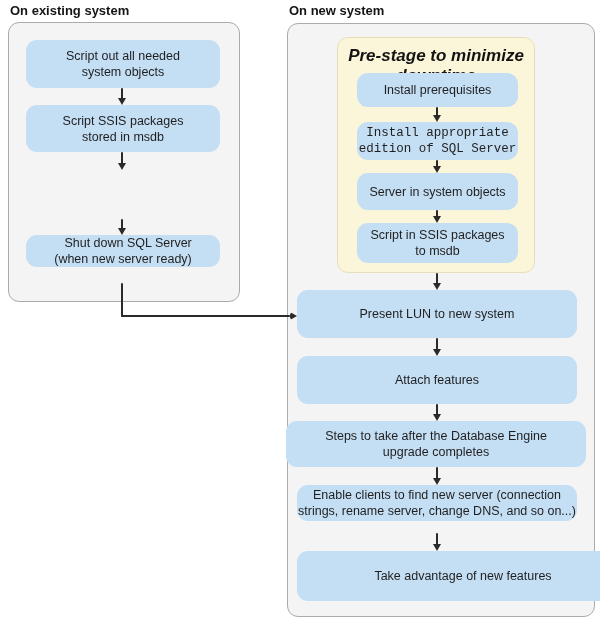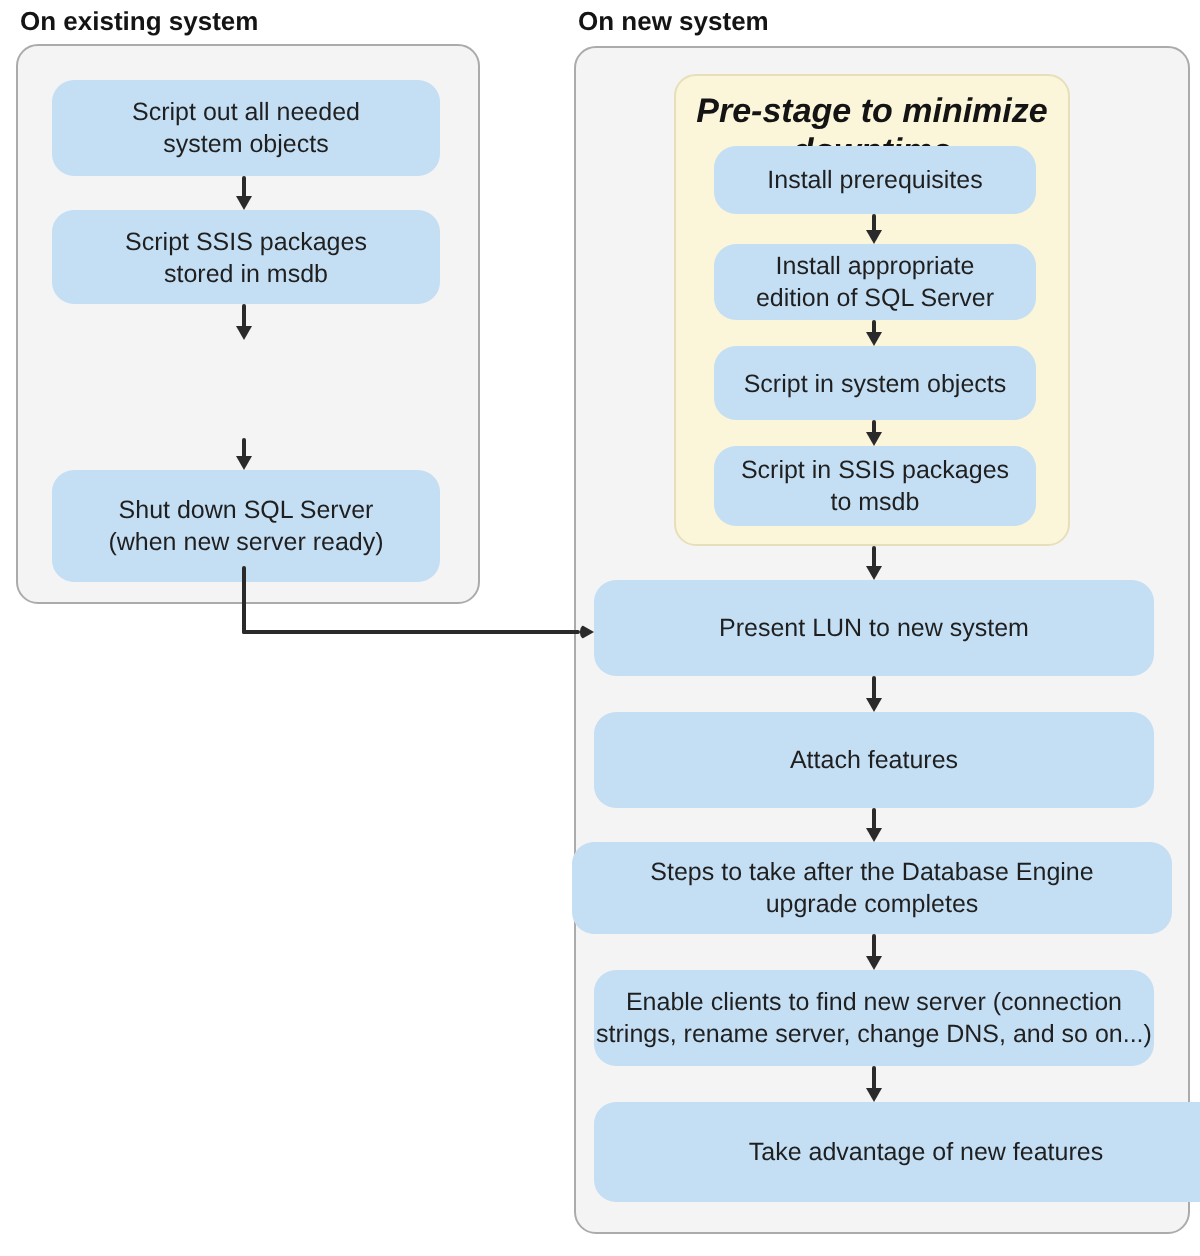--- a/index.html
+++ b/index.html
@@ -66,48 +66,48 @@
   <div class="panel" style="left:8px;top:22px;width:232px;height:280px;"></div>
   <div class="panel" style="left:287px;top:23px;width:308px;height:594px;"></div>
 
   <div class="prestage" style="left:337px;top:37px;width:198px;height:236px;"></div>
   <div class="prestage-title" style="left:337px;top:46px;width:198px;">Pre-stage to minimize downtime</div>
 
   <div class="step" style="left:26px;top:40px;width:194px;height:48px;">Script out all needed
 system objects</div>
   <div class="step" style="left:26px;top:105px;width:194px;height:47px;">Script SSIS packages
 stored in msdb</div>
-  <div class="step" style="left:26px;top:235px;width:194px;height:56px;">Shut down SQL Server
+  <div class="step" style="left:26px;top:235px;width:194px;height:32px;text-align:right;">Shut down SQL Server
 (when new server ready)</div>
 
   <div class="stem" style="left:121px;top:88px;height:11px;"></div>
   <div class="stem" style="left:121px;top:152px;height:12px;"></div>
   <div class="stem" style="left:121px;top:219px;height:10px;"></div>
 
   <div class="vline" style="left:121px;top:283px;height:34px;"></div>
   <div class="hline" style="left:121px;top:315px;width:169px;"></div>
   <div class="head-right" style="left:290px;top:312px;"></div>
 
   <div class="step" style="left:357px;top:73px;width:161px;height:34px;">Install prerequisites</div>
-  <div class="step" style="left:357px;top:122px;width:161px;height:38px;">Install appropriate
+  <div class="step" style="left:357px;top:122px;width:161px;height:38px;font-family:Liberation Mono, monospace;">Install appropriate
 edition of SQL Server</div>
-  <div class="step" style="left:357px;top:173px;width:161px;height:37px;">Script in system objects</div>
+  <div class="step" style="left:357px;top:173px;width:161px;height:37px;">Server in system objects</div>
   <div class="step" style="left:357px;top:223px;width:161px;height:40px;">Script in SSIS packages
 to msdb</div>
 
   <div class="stem" style="left:436px;top:107px;height:9px;"></div>
   <div class="stem" style="left:436px;top:160px;height:7px;"></div>
   <div class="stem" style="left:436px;top:210px;height:7px;"></div>
   <div class="stem" style="left:436px;top:273px;height:11px;"></div>
 
   <div class="step" style="left:297px;top:290px;width:280px;height:48px;">Present LUN to new system</div>
   <div class="step" style="left:297px;top:356px;width:280px;height:48px;">Attach features</div>
   <div class="step" style="left:286px;top:421px;width:300px;height:46px;">Steps to take after the Database Engine
 upgrade completes</div>
-  <div class="step" style="left:297px;top:485px;width:280px;height:48px;">Enable clients to find new server (connection
+  <div class="step" style="left:297px;top:485px;width:280px;height:36px;">Enable clients to find new server (connection
 strings, rename server, change DNS, and so on...)</div>
   <div class="step" style="left:297px;top:551px;width:332px;height:50px;">Take advantage of new features</div>
 
   <div class="stem" style="left:436px;top:338px;height:12px;"></div>
   <div class="stem" style="left:436px;top:404px;height:11px;"></div>
   <div class="stem" style="left:436px;top:467px;height:12px;"></div>
   <div class="stem" style="left:436px;top:533px;height:12px;"></div>
 
 </div>
 

